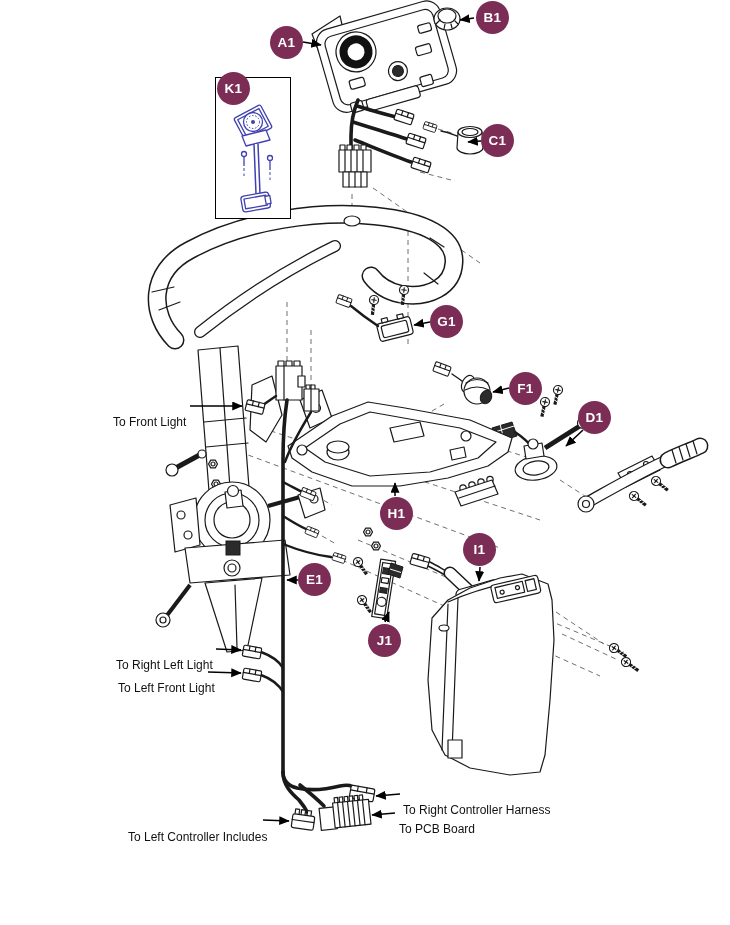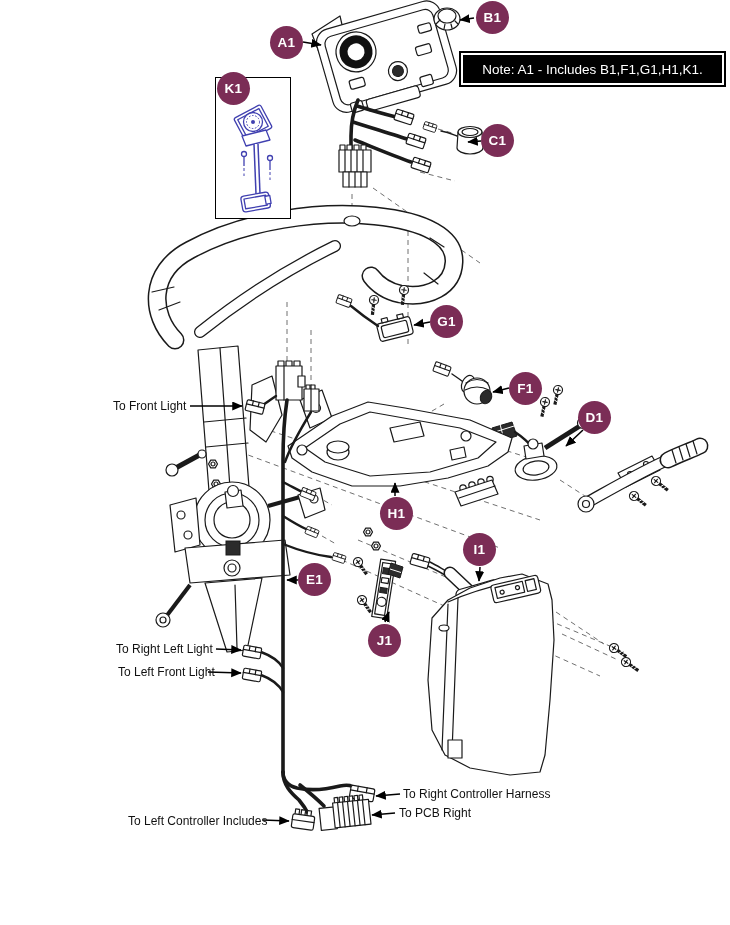--- a/index.html
+++ b/index.html
@@ -18,21 +18,21 @@
   .tubeO2{fill:none;stroke:#1a1a1a;stroke-width:12;stroke-linecap:round;}
   .tubeI2{fill:none;stroke:#fff;stroke-width:9.5;stroke-linecap:round;}
   .arrow{fill:none;stroke:#000;stroke-width:1.5;marker-end:url(#ah);}
   .blue{fill:none;stroke:#4040b0;stroke-width:1.3;stroke-linejoin:round;}
   .bluef{fill:#fff;stroke:#4040b0;stroke-width:1.3;stroke-linejoin:round;}
   .bdash{fill:none;stroke:#4040b0;stroke-width:1;stroke-dasharray:3 2.5;}
 
   .badge{position:absolute;width:33px;height:33px;border-radius:50%;
          background:#7B2D56;color:#fff;display:flex;align-items:center;justify-content:center;
          font-weight:bold;font-size:13.5px;letter-spacing:0.3px;z-index:5;text-align:center;}
-  .lead-label{position:absolute;font-size:12px;color:#111;white-space:nowrap;z-index:4;}
+  .lead-label{position:absolute;font-size:12px;color:#111;white-space:nowrap;z-index:4;margin-top:16px;}
   #note-box{position:absolute;left:459px;top:51px;width:263px;height:32px;background:#000;
             border:2px solid #000;box-shadow:inset 0 0 0 2px #fff;color:#fff;display:flex;
             align-items:center;justify-content:center;font-size:13.5px;z-index:4;}
   #k1-box{position:absolute;left:215px;top:77px;width:74px;height:140px;background:#fff;
           border:1.5px solid #000;z-index:3;}
 </style>
 </head>
 <body>
 
 <div id="stage">
@@ -431,36 +431,33 @@
       <line x1="54" y1="83" x2="54" y2="92" class="blue"></line>
       <path class="bdash" d="M54,94 L54,102"></path>
       <g transform="rotate(-10 40 126)">
         <rect x="26" y="116" width="28" height="16" rx="3" class="bluef"></rect>
         <rect x="29" y="119" width="22" height="10" fill="none" class="blue"></rect>
         <rect x="50" y="120" width="5" height="8" class="bluef"></rect>
       </g>
     </svg>
   </div>
 
-  <div id="note-box">
-    <span>Note: A1 - Includes B1,F1,G1,H1,K1.</span>
-  </div>
 
   <div class="badge" style="left:270px;top:26px">A1</div>
   <div class="badge" style="left:476px;top:1px">B1</div>
   <div class="badge" style="left:481px;top:124px">C1</div>
   <div class="badge" style="left:217px;top:72px">K1</div>
   <div class="badge" style="left:430px;top:305px">G1</div>
   <div class="badge" style="left:509px;top:372px">F1</div>
   <div class="badge" style="left:578px;top:401px">D1</div>
   <div class="badge" style="left:380px;top:497px">H1</div>
   <div class="badge" style="left:298px;top:563px">E1</div>
   <div class="badge" style="left:463px;top:533px">I1</div>
   <div class="badge" style="left:368px;top:624px">J1</div>
 
   <div class="lead-label" style="left:113px;top:399px">To Front Light</div>
   <div class="lead-label" style="left:116px;top:642px">To Right Left Light</div>
   <div class="lead-label" style="left:118px;top:665px">To Left Front Light</div>
   <div class="lead-label" style="left:403px;top:787px">To Right Controller Harness</div>
-  <div class="lead-label" style="left:399px;top:806px">To PCB Right</div>
+  <div class="lead-label" style="left:399px;top:806px">To PCB Board</div>
   <div class="lead-label" style="left:128px;top:814px">To Left Controller Includes</div>
 
 </div>
 
 </body></html>

